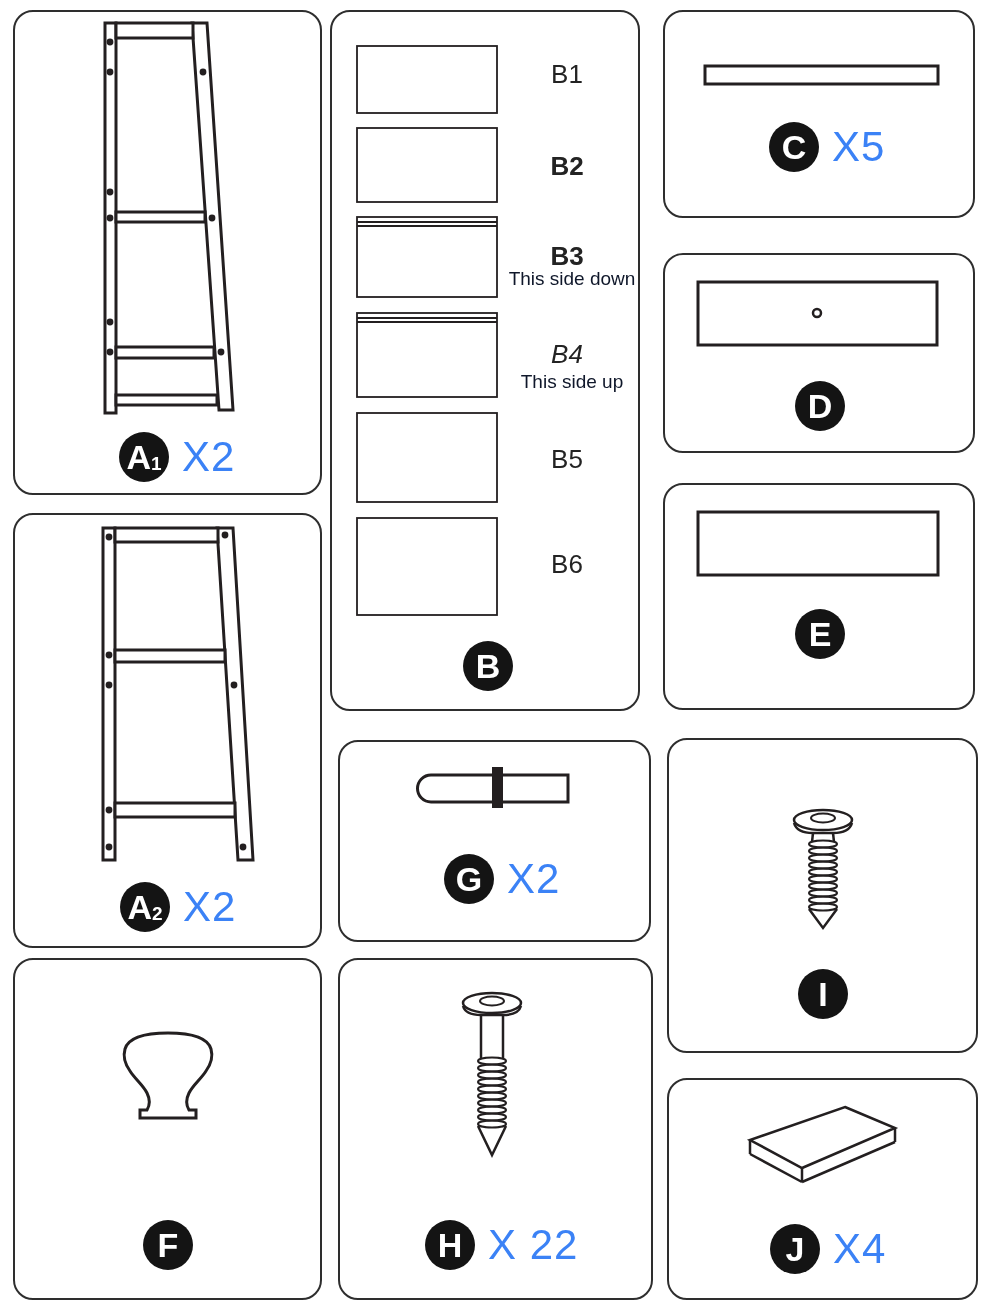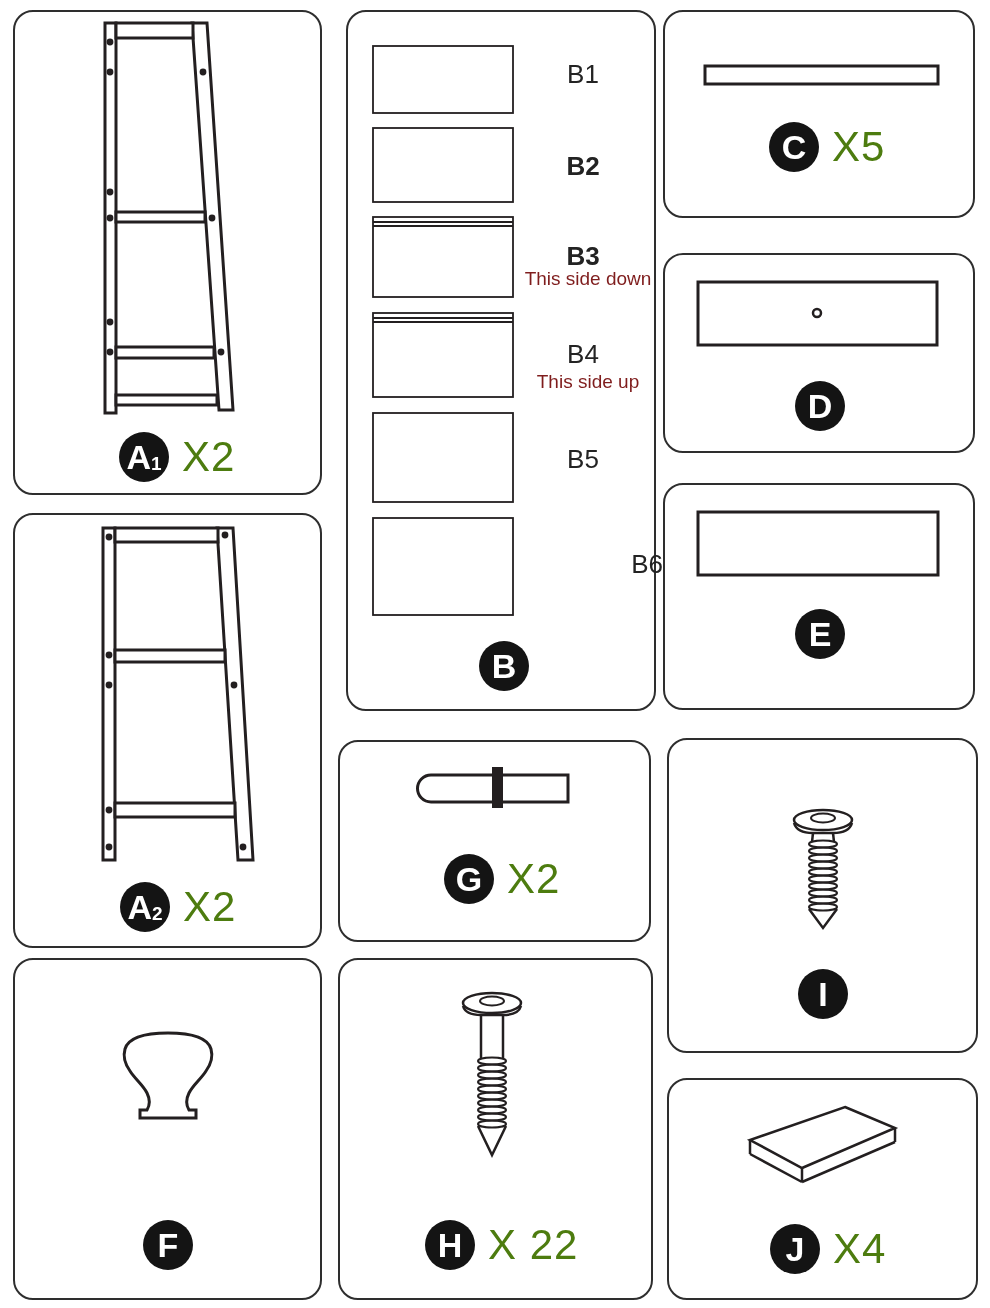--- a/index.html
+++ b/index.html
@@ -9,23 +9,23 @@
             border-radius:20px;background:#ffffff;}
   svg.drawing{position:absolute;left:-2px;top:-2px;display:block;}
   .ink{stroke:#231f20;fill:#ffffff;}
   .ink-line{stroke:#231f20;fill:none;}
   .ink-fill{fill:#231f20;stroke:none;}
   .caption{position:absolute;display:flex;align-items:center;gap:13px;}
   .badge{width:50px;height:50px;border-radius:50%;background:#141414;color:#ffffff;
          display:flex;align-items:center;justify-content:center;font-weight:700;flex:0 0 auto;}
   .badge-main{font-size:34px;line-height:1;}
   .badge-sub{font-size:19px;line-height:1;margin-top:13px;}
-  .qty{font-size:42px;color:#4d7c0f;letter-spacing:1px;white-space:pre;line-height:1;}
+  .qty{font-size:42px;color:#3b82f6;letter-spacing:1px;white-space:pre;line-height:1;}
   .b-label{position:absolute;width:160px;text-align:center;font-size:26px;color:#232323;line-height:1.1;}
-  .b-note{position:absolute;width:210px;text-align:center;font-size:19px;color:#7f1d1d;line-height:1.1;}
+  .b-note{position:absolute;width:210px;text-align:center;font-size:19px;color:#0f172a;line-height:1.1;}
 </style>
 </head>
 <body>
 
 <div class="canvas">
 
   <div class="part-box" style="left:13px;top:10px;width:309px;height:485px;">
     <svg class="drawing" width="309" height="485" viewBox="0 0 309 485">
       <g stroke-width="3">
         <rect class="ink" x="92" y="13" width="11" height="390"></rect>
@@ -92,43 +92,43 @@
         C 195 81 182 75 155 75 C 128 75 115 81 112 91 C 110 98 112 106 117 113
         C 122 121 130 127 134 135 C 137 141 137 147 134 152 L 127 152 Z"></path>
     </svg>
     <div class="caption" style="left:128px;top:260px;">
       <div class="badge">
           <span class="badge-main">F</span>
         </div>
     </div>
   </div>
 
-  <div class="part-box" style="left:346px;top:10px;width:310px;height:701px;">
+  <div class="part-box" style="left:330px;top:10px;width:310px;height:701px;">
     <svg class="drawing" width="310" height="701" viewBox="0 0 310 701">
       <g stroke-width="1.8">
         <rect class="ink" x="27" y="36" width="140" height="67"></rect>
         <rect class="ink" x="27" y="118" width="140" height="74"></rect>
         <rect class="ink" x="27" y="207" width="140" height="80"></rect>
         <line class="ink-line" x1="27" y1="212" x2="167" y2="212"></line>
         <line class="ink-line" x1="27" y1="216" x2="167" y2="216"></line>
         <rect class="ink" x="27" y="303" width="140" height="84"></rect>
         <line class="ink-line" x1="27" y1="308" x2="167" y2="308"></line>
         <line class="ink-line" x1="27" y1="312" x2="167" y2="312"></line>
         <rect class="ink" x="27" y="403" width="140" height="89"></rect>
         <rect class="ink" x="27" y="508" width="140" height="97"></rect>
       </g>
     </svg>
     <div class="b-label" style="left:155px;top:48px;">B1</div>
     <div class="b-label" style="left:155px;top:140px;font-weight:bold;">B2</div>
     <div class="b-label" style="left:155px;top:230px;font-weight:bold;">B3</div>
     <div class="b-note" style="left:135px;top:257px;">This side down</div>
-    <div class="b-label" style="left:155px;top:328px;">B4</div>
+    <div class="b-label" style="left:155px;top:328px;font-style:italic;">B4</div>
     <div class="b-note" style="left:135px;top:360px;">This side up</div>
     <div class="b-label" style="left:155px;top:433px;">B5</div>
-    <div class="b-label" style="left:155px;top:538px;text-align:right;">B6</div>
+    <div class="b-label" style="left:155px;top:538px;">B6</div>
     <div class="caption" style="left:131px;top:629px;">
       <div class="badge">
           <span class="badge-main">B</span>
         </div>
     </div>
   </div>
 
   <div class="part-box" style="left:338px;top:740px;width:313px;height:202px;">
     <svg class="drawing" width="313" height="202" viewBox="0 0 313 202">
       <path class="ink-line" stroke-width="3" d="M 230 35 L 93 35 A 13.5 13.5 0 0 0 93 62 L 230 62 Z"></path>

